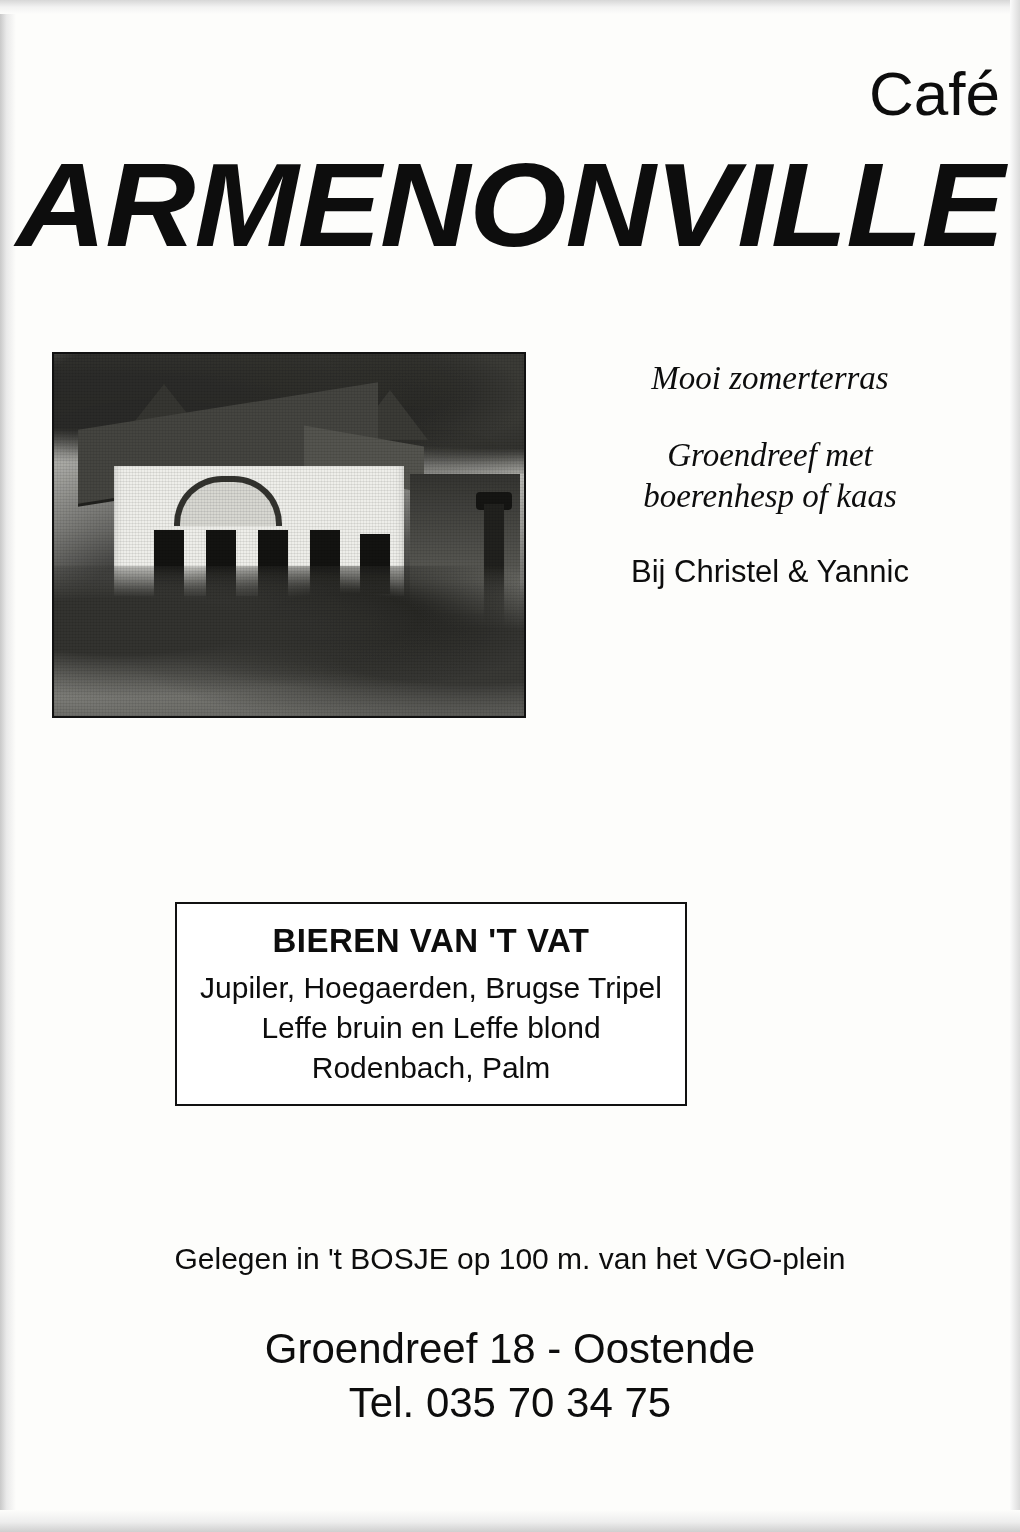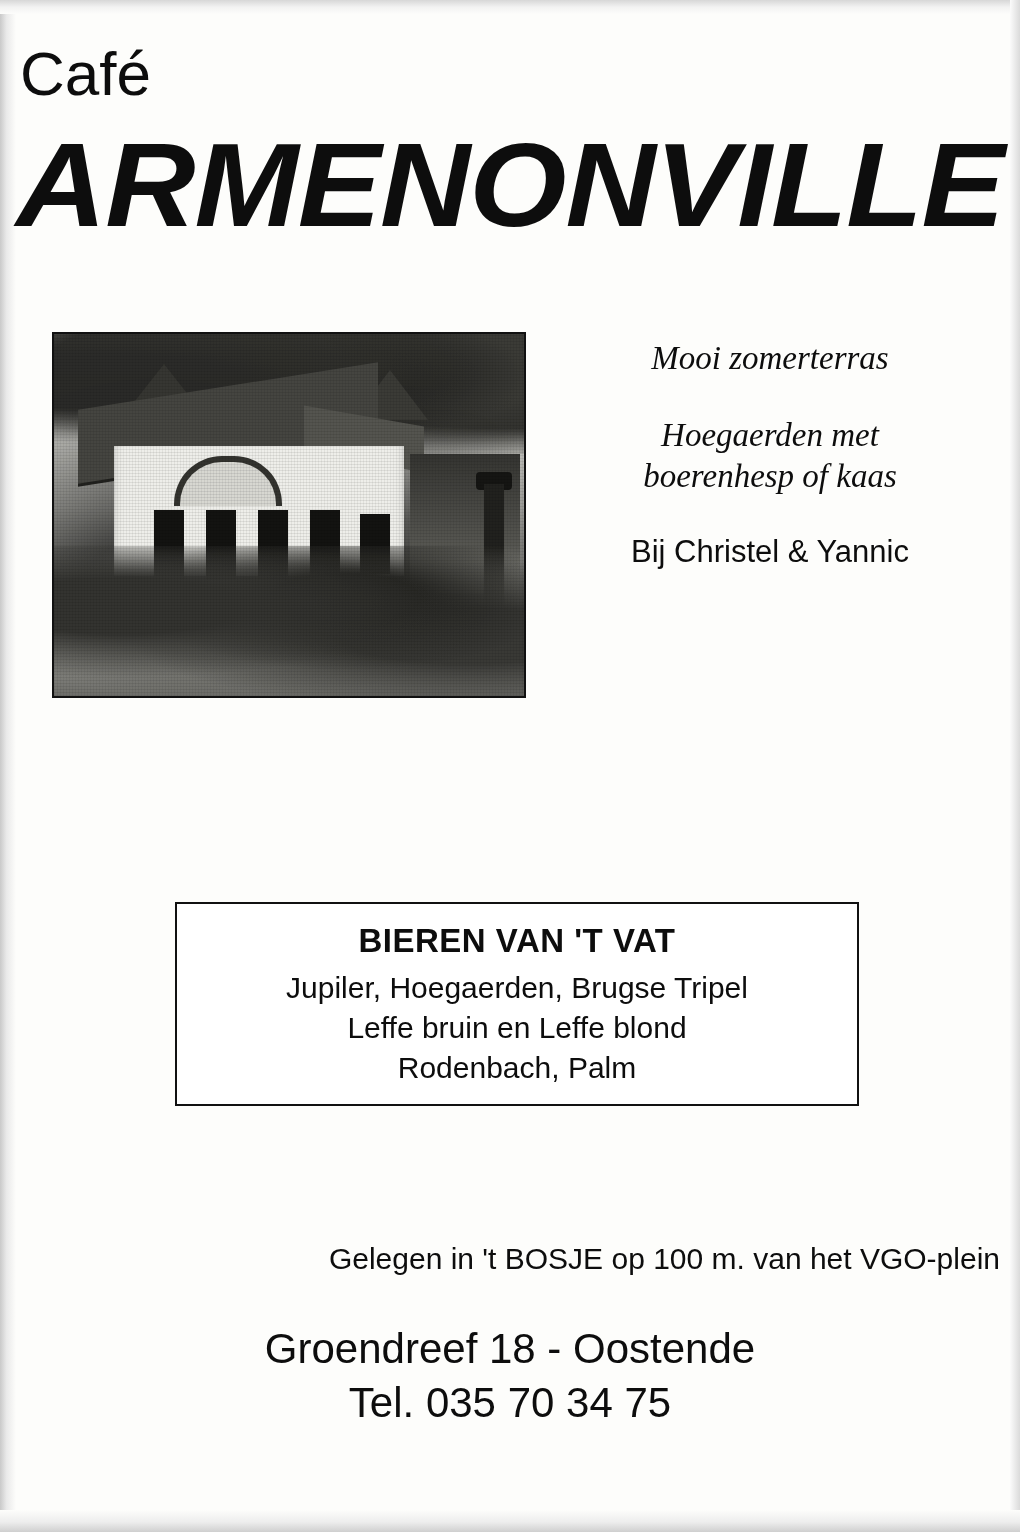--- a/index.html
+++ b/index.html
@@ -52,26 +52,26 @@
   .content {
     position: absolute;
     left: 20px;
     top: 18px;
     width: 980px;
     height: 1496px;
   }
 
   
   .cafe-word {
-    text-align: left;
+    text-align: right;
     font-size: 62px;
     line-height: 68px;
     font-weight: 400;
     letter-spacing: 0px;
-    margin-top: 22px;
+    margin-top: 42px;
     font-family: "Liberation Sans", sans-serif;
   }
   .brand-name {
     text-align: center;
     font-size: 118px;
     line-height: 122px;
     font-weight: bold;
     font-style: italic;
     letter-spacing: -1px;
     margin-top: 16px;
@@ -239,21 +239,21 @@
     line-height: 38px;
     margin-bottom: 0;
     text-align: center;
   }
 
   
   .beer-box {
     position: absolute;
     left: 155px;
     top: 884px;
-    width: 684px;
+    width: 512px;
     border: 2px solid #111;
     text-align: center;
     padding: 18px 10px 16px 10px;
     box-sizing: border-box;
     background: #fff;
   }
   .beer-title {
     font-size: 33px;
     font-weight: bold;
     letter-spacing: 0.5px;
@@ -269,21 +269,20 @@
     position: absolute;
     left: 0;
     top: 1222px;
     width: 980px;
     text-align: center;
   }
   .footer-note {
     font-size: 30px;
     line-height: 38px;
     margin-bottom: 44px;
-    text-align: right;
   }
   .footer-address {
     font-size: 42px;
     line-height: 54px;
   }
   .footer-phone {
     font-size: 42px;
     line-height: 54px;
   }
 </style>
@@ -320,21 +319,21 @@
           <div class="ph-right"></div>
           <div class="ph-post-top"></div>
           <div class="ph-post"></div>
           <div class="ph-ground"></div>
           <div class="ph-grain"></div>
         </div>
       </div>
 
       <div class="slogans">
         <div class="slogan" style="white-space:pre-line">Mooi zomerterras</div>
-        <div class="slogan" style="white-space:pre-line">Hoegaerden met
+        <div class="slogan" style="white-space:pre-line">Groendreef met
 boerenhesp of kaas</div>
         <div class="slogan last" style="white-space:pre-line">Bij Christel &amp; Yannic</div>
       </div>
 
     </div>
 
     <div class="beer-box">
       <div class="beer-title">BIEREN VAN 'T VAT</div>
       <div class="beer-line">Jupiler, Hoegaerden, Brugse Tripel</div>
       <div class="beer-line">Leffe bruin en Leffe blond</div>

